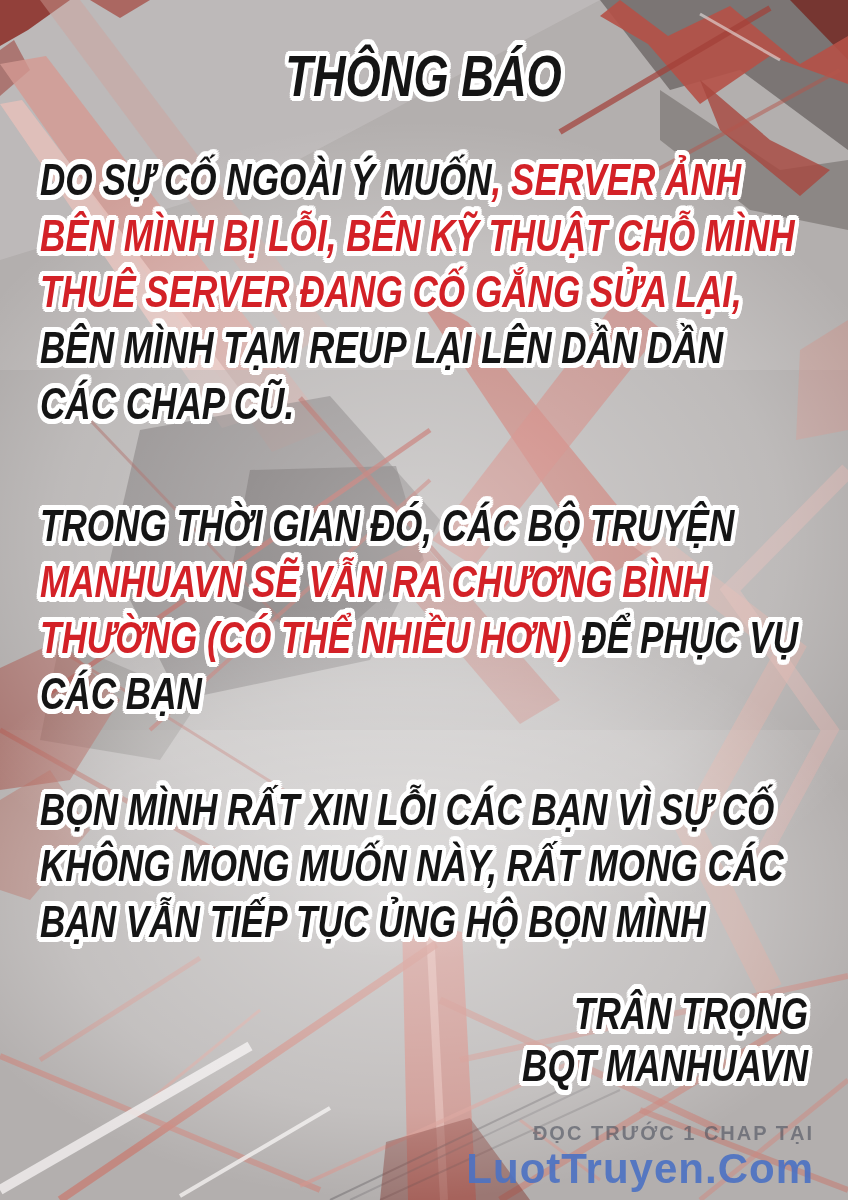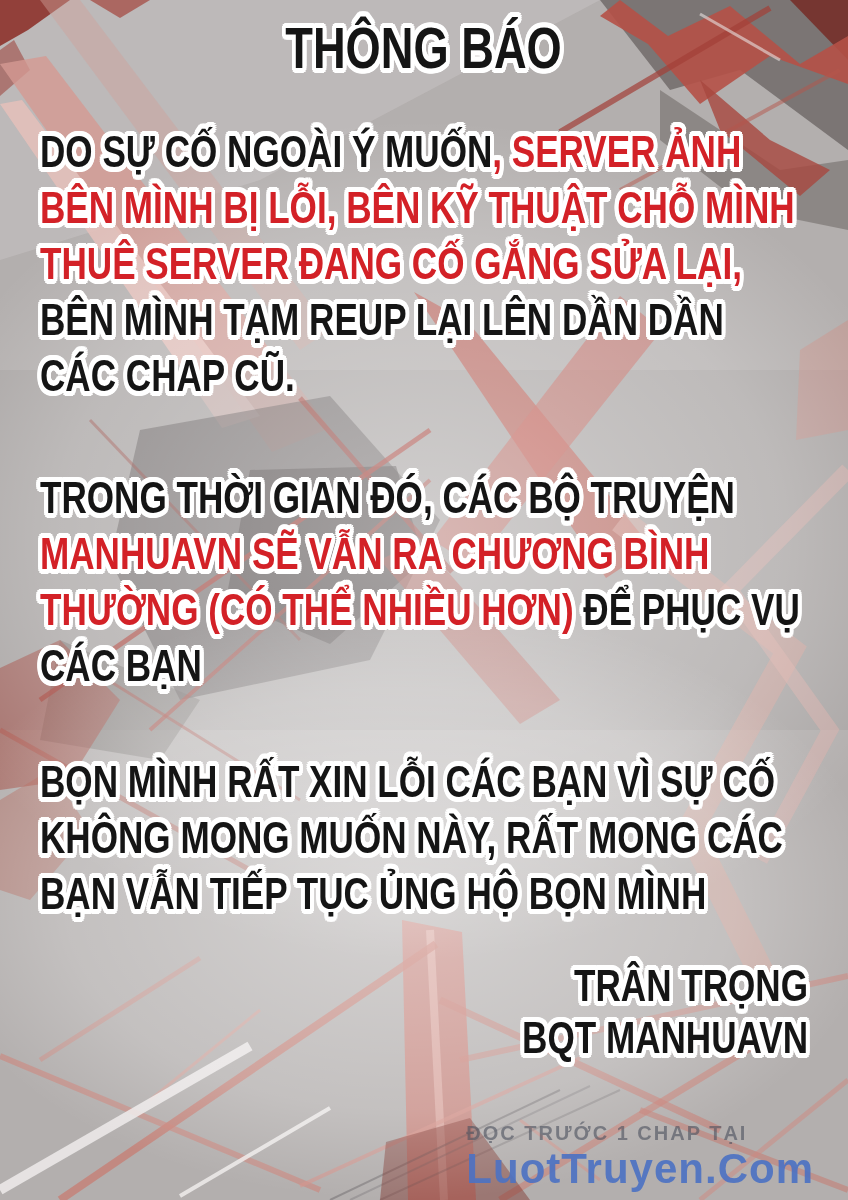--- a/index.html
+++ b/index.html
@@ -11,21 +11,22 @@
     font-family: "Liberation Sans", "DejaVu Sans", sans-serif;
   }
   .bg {
     position: absolute; inset: 0;
     width: 848px; height: 1200px;
     display: block;
   }
   .content {
     position: absolute;
     left: 40px; right: 40px; top: 0;
-    padding-top: 16px;
+    padding-top: 44px;
+    font-style: italic;
   }
   
   .cond-center { width: 128%; margin-left: -14%; transform: scaleX(0.78); transform-origin: 50% 0; text-align: center; }
   .cond-left   { width: 128%; transform: scaleX(0.78); transform-origin: 0 0; text-align: left; }
   .cond-right  { width: 128%; margin-left: -28%; transform: scaleX(0.78); transform-origin: 100% 0; text-align: right; }
 
   .outlined {
     font-weight: bold;
     color: #151515;
     text-shadow:
@@ -51,20 +52,21 @@
   .red { color: #d32127; }
   .signature {
     margin-top: 38px;
     font-size: 45px;
     line-height: 52px;
   }
   .watermark {
     position: absolute;
     right: 34px;
     top: 1122px;
+    text-align: right;
     z-index: 5;
   }
   .wm-tagline {
     font-size: 20px;
     font-weight: bold;
     letter-spacing: 2px;
     color: rgba(77, 82, 96, 0.62);
   }
   .wm-site {
     font-size: 42px;

